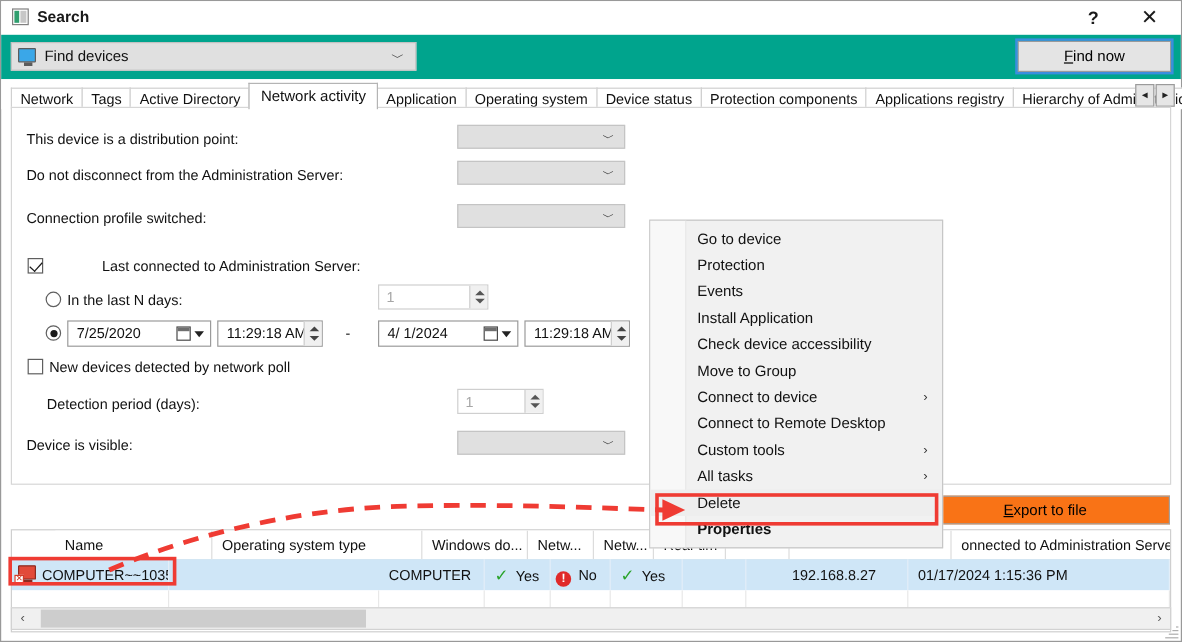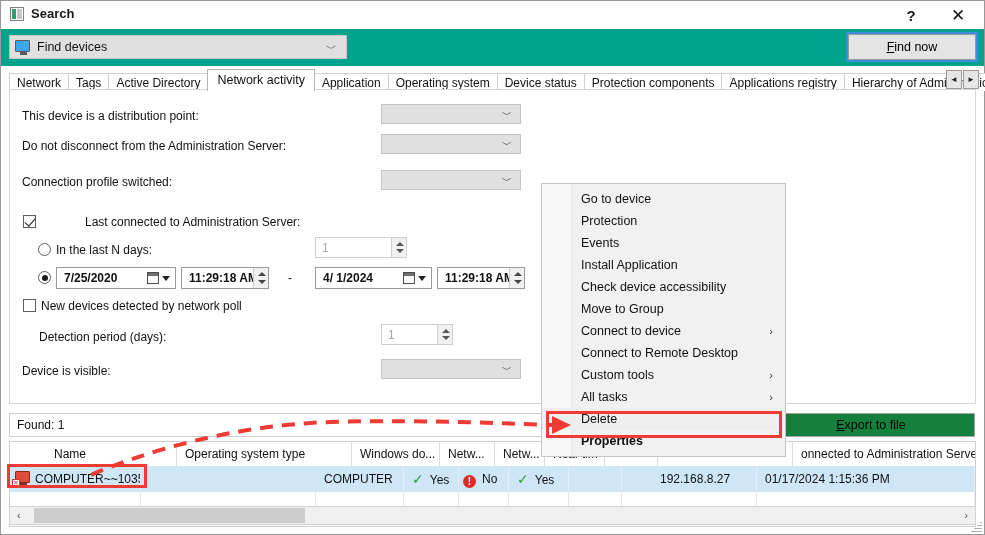--- a/index.html
+++ b/index.html
@@ -67,40 +67,40 @@
   .spin.dis{background:#fff;border-color:#cfcfcf;}
   .spin .val{position:absolute;left:6px;top:3px;font-size:12px;color:#111;}
   .spin.dis .val{color:#a6a6a6;}
   .spin .arrows{position:absolute;right:0;top:0;width:15px;height:100%;
     background:#f0f0f0;border-left:1px solid #cfcfcf;box-sizing:border-box;}
   .spin .arrows:before,.spin .arrows:after{content:"";position:absolute;left:4px;
     border-left:4px solid transparent;border-right:4px solid transparent;}
   .spin .arrows:before{top:4px;border-bottom:4px solid #555;}
   .spin .arrows:after{bottom:4px;border-top:4px solid #555;}
 
-  .dtp{position:absolute;height:22px;background:#fff;border:1px solid #9b9b9b;box-sizing:border-box;font-weight:bold;}
+  .dtp{position:absolute;height:22px;background:#fff;border:1px solid #9b9b9b;box-sizing:border-box;}
   .dtp .val{position:absolute;left:7px;top:3px;font-size:12px;color:#111;}
   .dtp .calico{position:absolute;right:16px;top:4px;width:12px;height:12px;
     border:1px solid #4a4a4a;box-sizing:border-box;background:#fff;}
   .dtp .calico:before{content:"";position:absolute;left:0;top:0;right:0;height:3px;background:#6f6f6f;}
   .dtp .caldrop{position:absolute;right:5px;top:8px;width:0;height:0;
     border-left:4px solid transparent;border-right:4px solid transparent;border-top:5px solid #222;}
   .dtp .tarrows{position:absolute;right:0;top:0;width:15px;height:100%;
     background:#f0f0f0;border-left:1px solid #cfcfcf;box-sizing:border-box;}
   .dtp .tarrows:before,.dtp .tarrows:after{content:"";position:absolute;left:4px;
     border-left:4px solid transparent;border-right:4px solid transparent;}
   .dtp .tarrows:before{top:4px;border-bottom:4px solid #444;}
   .dtp .tarrows:after{bottom:4px;border-top:4px solid #444;}
   .dash{position:absolute;font-size:12px;color:#111;}
 
   
   .foundbar{position:absolute;left:8px;top:412px;width:772px;height:24px;
     border:1px solid #cccccc;box-sizing:border-box;background:#fff;}
   .foundbar span{position:absolute;left:7px;top:4px;font-size:12px;color:#111;}
-  .exportbtn{position:absolute;right:9px;top:412px;width:208px;height:24px;background:#15803d;
+  .exportbtn{position:absolute;right:9px;top:412px;width:208px;height:24px;background:#f97316;
     border:1px solid #a2a2a2;box-sizing:border-box;display:flex;align-items:center;justify-content:center;
     font-size:12.5px;color:#000;}
   .exportbtn u{text-decoration:underline;}
 
   
   .grid{position:absolute;left:8px;top:440px;width:967px;height:86px;
     border:1px solid #cfcfcf;box-sizing:border-box;background:#fff;overflow:hidden;}
   .ghead{position:absolute;left:0;top:0;height:24px;width:100%;background:#fff;border-bottom:1px solid #dcdcdc;margin-left:36px;}
   .gh{position:absolute;top:0;height:24px;line-height:24px;font-size:12px;color:#111;
     padding-left:8px;box-sizing:border-box;border-right:1px solid #dcdcdc;overflow:hidden;white-space:nowrap;}
@@ -241,23 +241,20 @@
       <span class="val">1</span>
       <span class="arrows"></span>
     </div>
 
     <div class="flabel" style="left:12px;top:274px;">Device is visible:</div>
     <div class="combo" style="left:371px;top:269px;width:140px;">
       <span class="chev">﹀</span>
     </div>
   </div>
 
-  <div class="foundbar">
-    <span>Found: 1</span>
-  </div>
   <div class="exportbtn">
     <span><u>E</u><span>xport to file</span></span>
   </div>
 
   <div class="grid">
     <div class="ghead" id="ghead">
         <div class="gh" style="left: 0px; width: 131px;">Name</div>
         <div class="gh" style="left: 131px; width: 175px;">Operating system type</div>
         <div class="gh" style="left: 306px; width: 88px;">Windows do...</div>
         <div class="gh" style="left: 394px; width: 55px;">Netw...</div>

